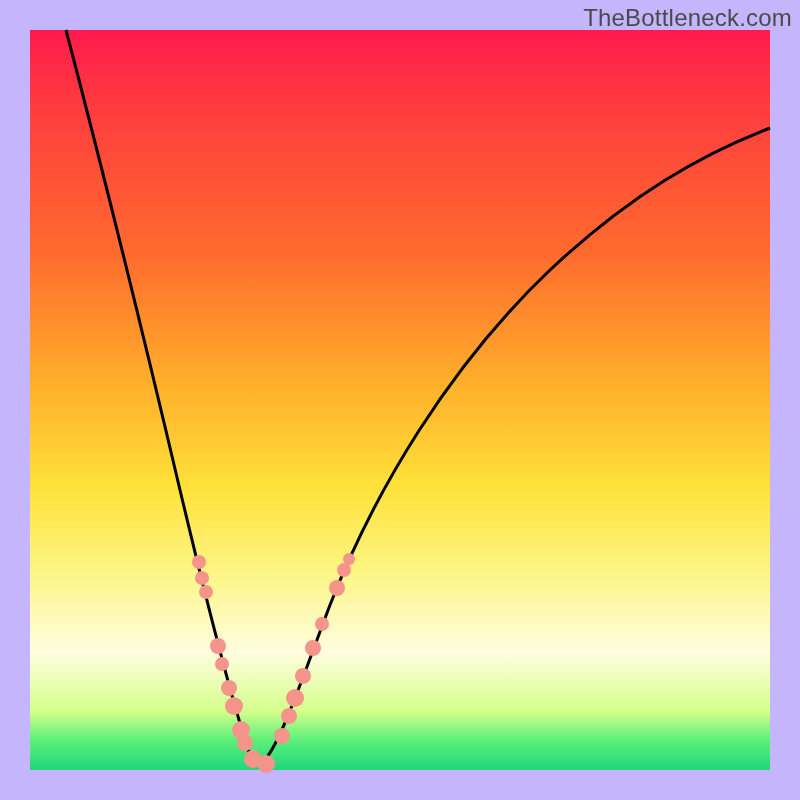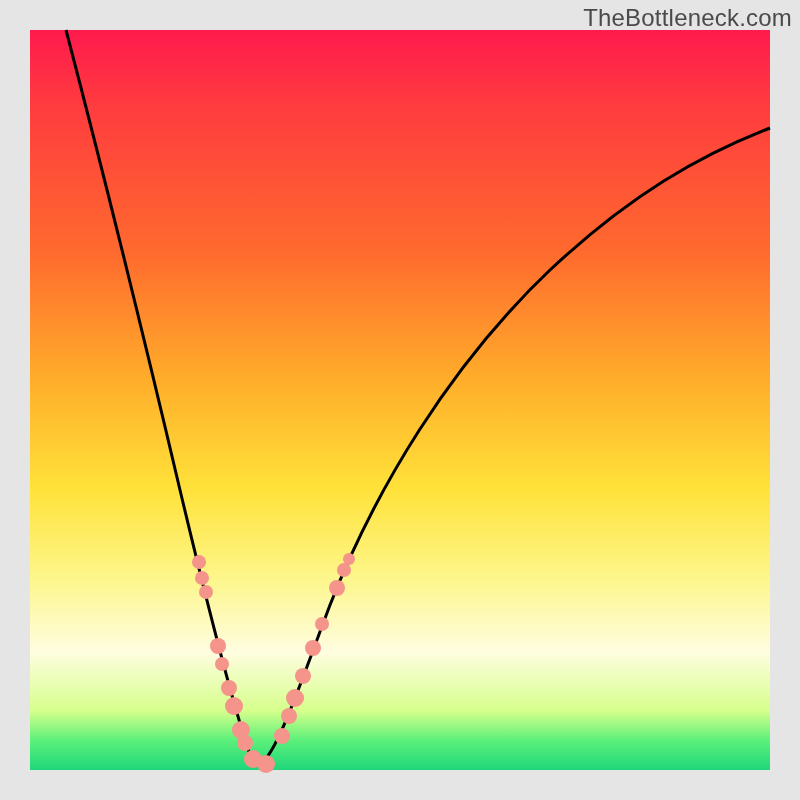--- a/index.html
+++ b/index.html
@@ -10,21 +10,21 @@
     overflow: hidden;
     background: #000;
     font-family: Arial, Helvetica, sans-serif;
   }
   .frame {
     position: absolute;
     left: 0;
     top: 0;
     width: 800px;
     height: 800px;
-    background: #e5e5e5;
+    background: #c4b5fd;
   }
   .plot {
     position: absolute;
     left: 30px;
     top: 30px;
     width: 740px;
     height: 740px;
     
     background: linear-gradient(
       to bottom,

